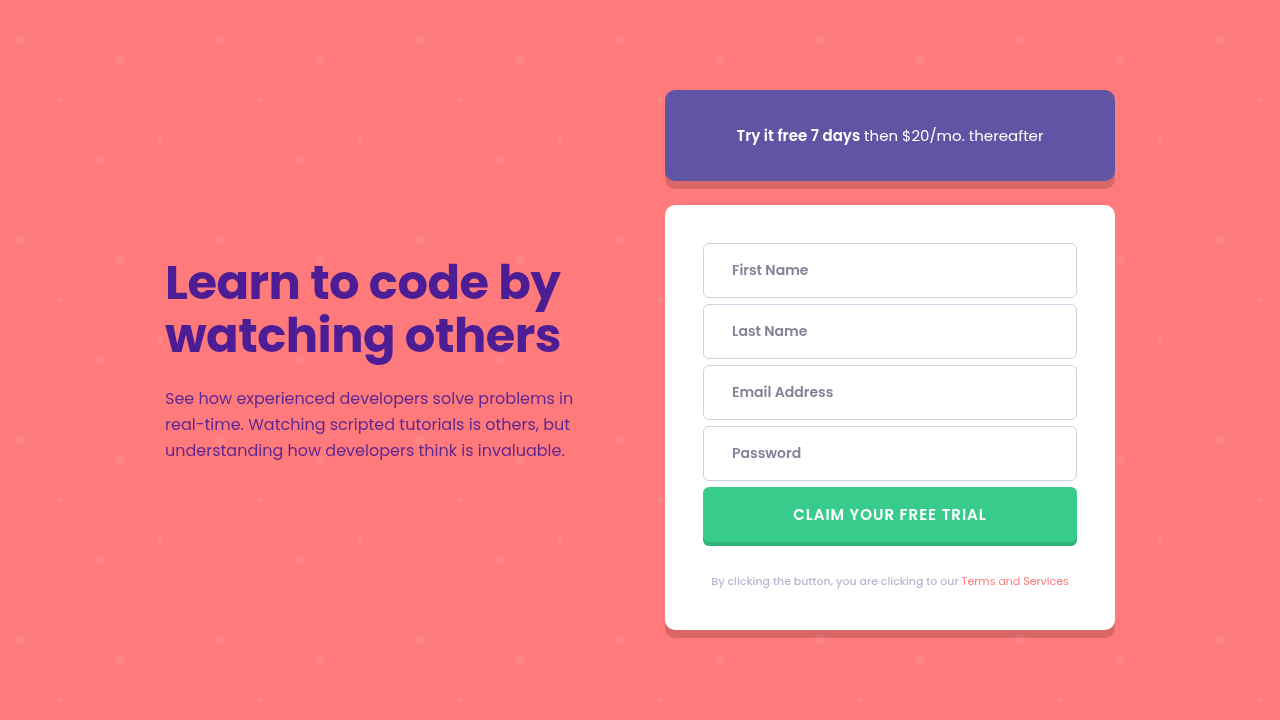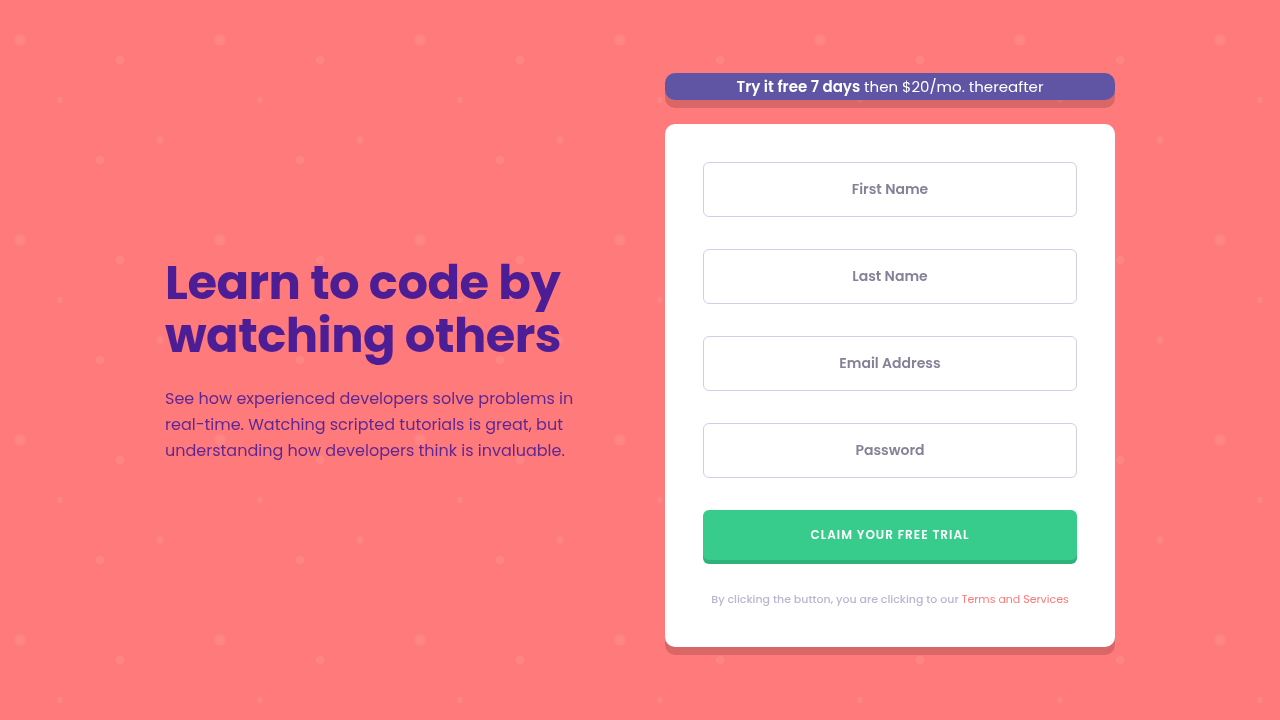--- a/index.html
+++ b/index.html
@@ -63,21 +63,21 @@
     
     .right-section {
       flex: 1;
       max-width: 470px;
     }
     
     .offer-banner {
       background-color: hsl(248, 32%, 49%);
       color: #fff;
       text-align: center;
-      padding: 2px 30px;
+      padding: 34px 30px;
       border-radius: 10px;
       box-shadow: 0 8px 0 rgba(0, 0, 0, 0.15);
       margin-bottom: 24px;
       font-size: 15px;
     }
     
     .offer-bold {
       font-weight: 600;
     }
     
@@ -93,38 +93,37 @@
     }
     
     .form-input {
       width: 100%;
       padding: 16px 28px;
       border: 1px solid hsl(246, 25%, 85%);
       border-radius: 6px;
       font-size: 14px;
       font-weight: 600;
       color: hsl(249, 10%, 26%);
-      margin-bottom: 32px;
+      margin-bottom: 6px;
       font-family: inherit;
-      text-align: center;
     }
     
     .form-input::placeholder {
       color: hsl(249, 10%, 55%);
       font-weight: 600;
     }
     
     .submit-button {
       width: 100%;
       background-color: hsl(154, 59%, 51%);
       color: #fff;
       border: none;
       padding: 16px;
       border-radius: 6px;
-      font-size: 12px;
+      font-size: 15px;
       font-weight: 600;
       letter-spacing: 1px;
       cursor: pointer;
       box-shadow: 0 4px 0 hsl(154, 59%, 44%);
       font-family: inherit;
       margin-bottom: 30px;
     }
     
     .terms-text {
       text-align: center;
@@ -143,21 +142,21 @@
   </style>
 </head>
 <body>
 
 <div class="bg-pattern"></div>
 
 <div class="container">
 
   <div class="left-section">
     <h1 class="headline">Learn to code by watching others</h1>
-    <p class="description">See how experienced developers solve problems in real-time. Watching scripted tutorials is great, but understanding how developers think is invaluable.</p>
+    <p class="description">See how experienced developers solve problems in real-time. Watching scripted tutorials is others, but understanding how developers think is invaluable.</p>
   </div>
 
   <div class="right-section">
 
     <div class="offer-banner">
       <span class="offer-bold">Try it free 7 days</span><span class="offer-rest"> then $20/mo. thereafter</span>
     </div>
 
     <div class="form-card">
       <input type="text" class="form-input" placeholder="First Name" style="">

